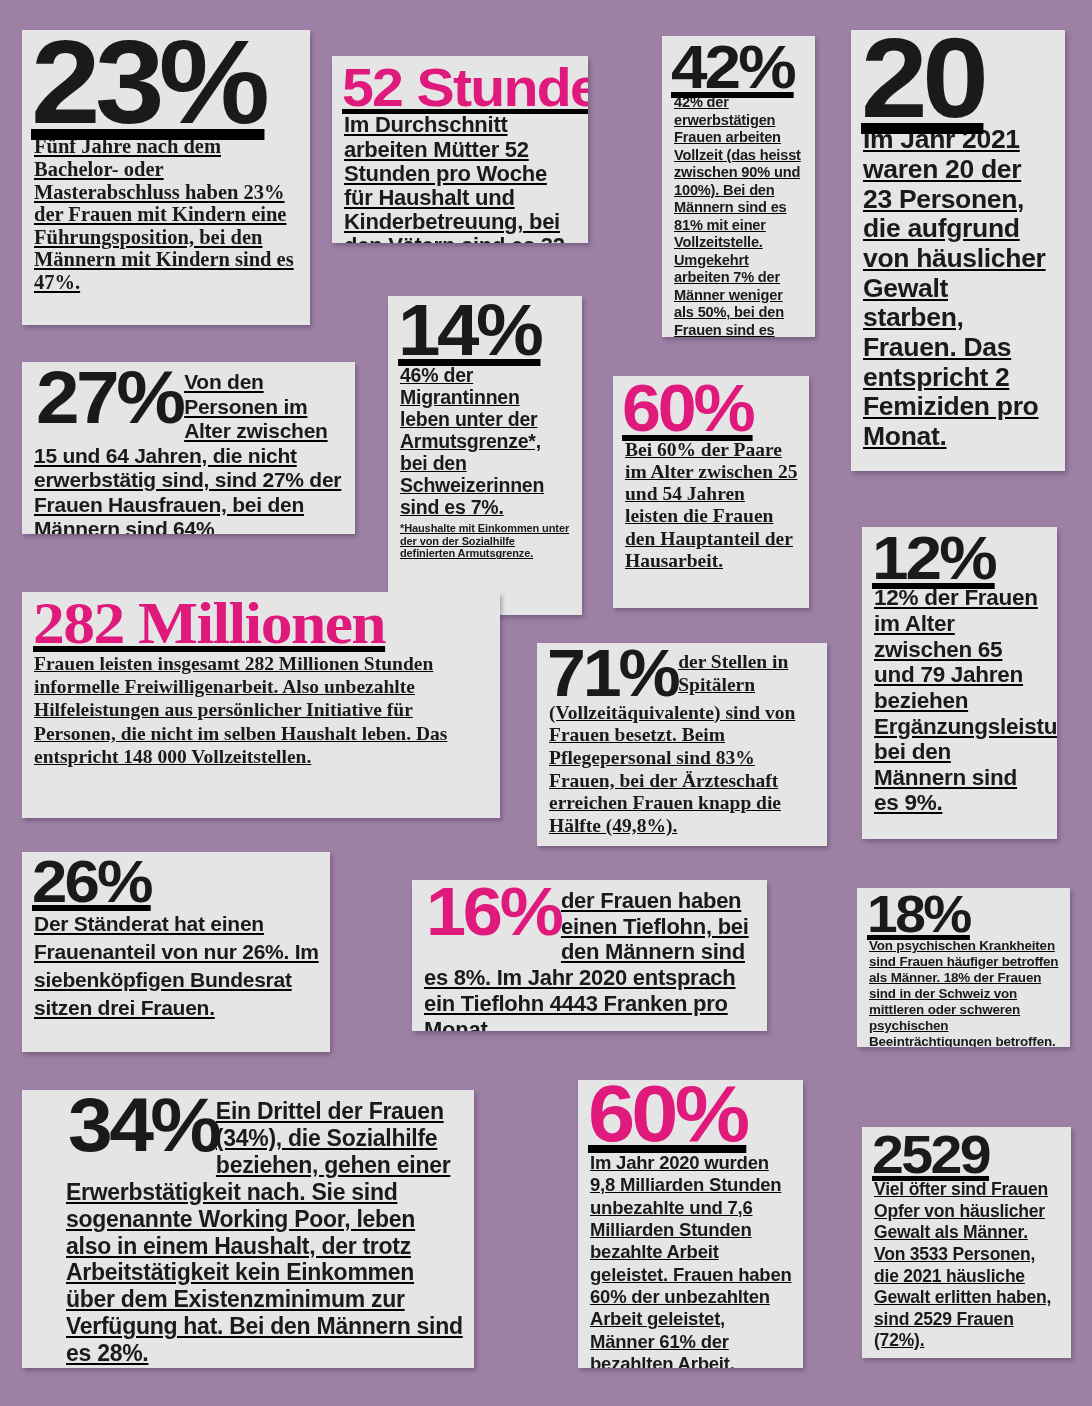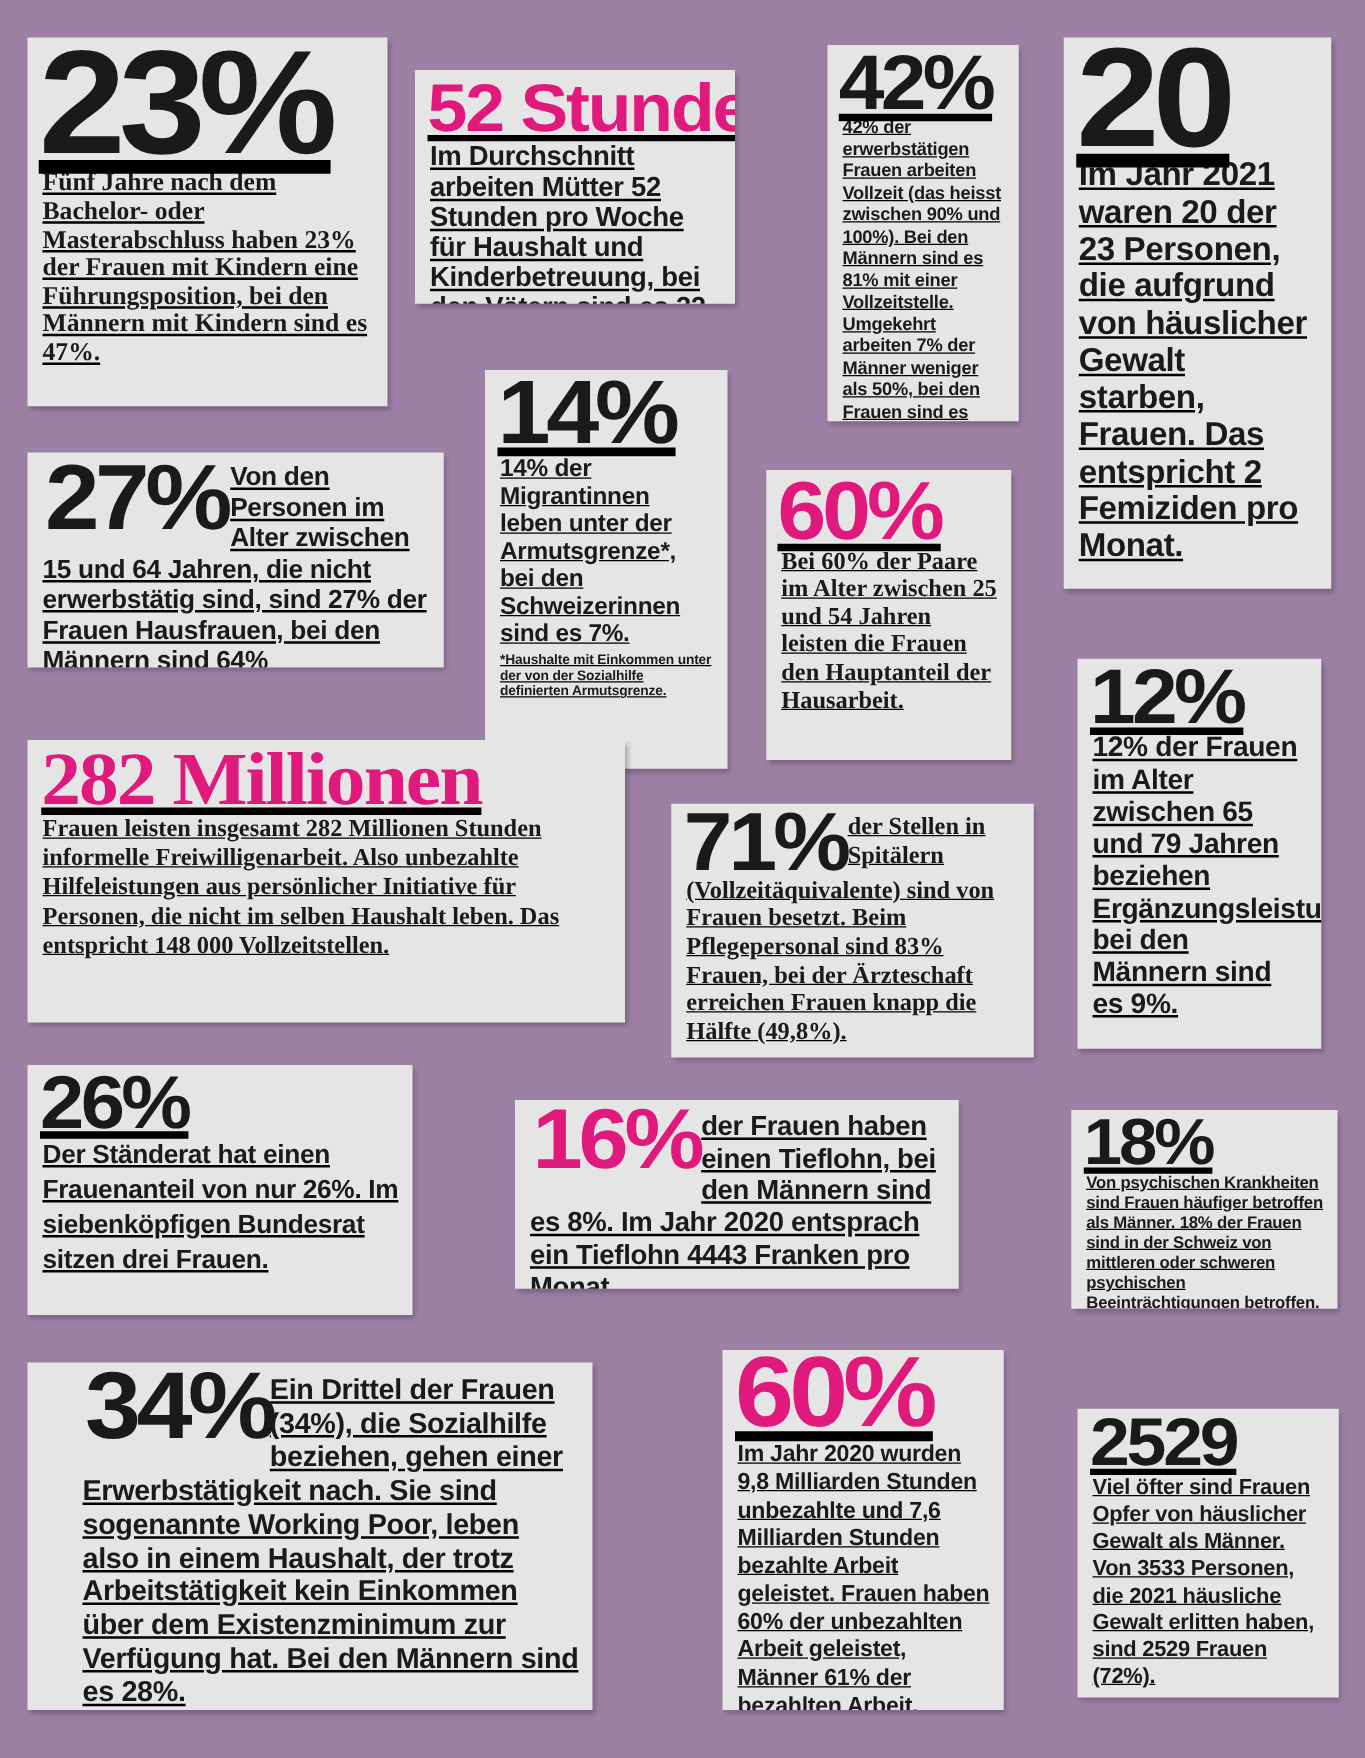--- a/index.html
+++ b/index.html
@@ -144,21 +144,21 @@
     <div class="body">Im Jahr 2021 waren 20 der 23 Personen, die aufgrund von häuslicher Gewalt starben, Frauen. Das entspricht 2 Femiziden pro Monat.</div>
   </div>
 
   <div class="card wrapcol" id="card-27">
     <span class="big floatnum">27%</span>
     <div class="body">Von den Personen im Alter zwischen 15 und 64 Jahren, die nicht erwerbstätig sind, sind 27% der Frauen Hausfrauen, bei den Männern sind 64% Hausmänner.</div>
   </div>
 
   <div class="card" id="card-14">
     <span class="big">14%</span>
-    <div class="body">14% der Migrantinnen leben unter der Armutsgrenze*, bei den Schweizerinnen sind es 7%.</div>
+    <div class="body">46% der Migrantinnen leben unter der Armutsgrenze*, bei den Schweizerinnen sind es 7%.</div>
     <div class="note">*Haushalte mit Einkommen unter der von der Sozialhilfe definierten Armutsgrenze.</div>
   </div>
 
   <div class="card" id="card-60a">
     <span class="big pink">60%</span>
     <div class="body serif">Bei 60% der Paare im Alter zwischen 25 und 54 Jahren leisten die Frauen den Hauptanteil der Hausarbeit.</div>
   </div>
 
   <div class="card" id="card-12">
     <span class="big">12%</span>

